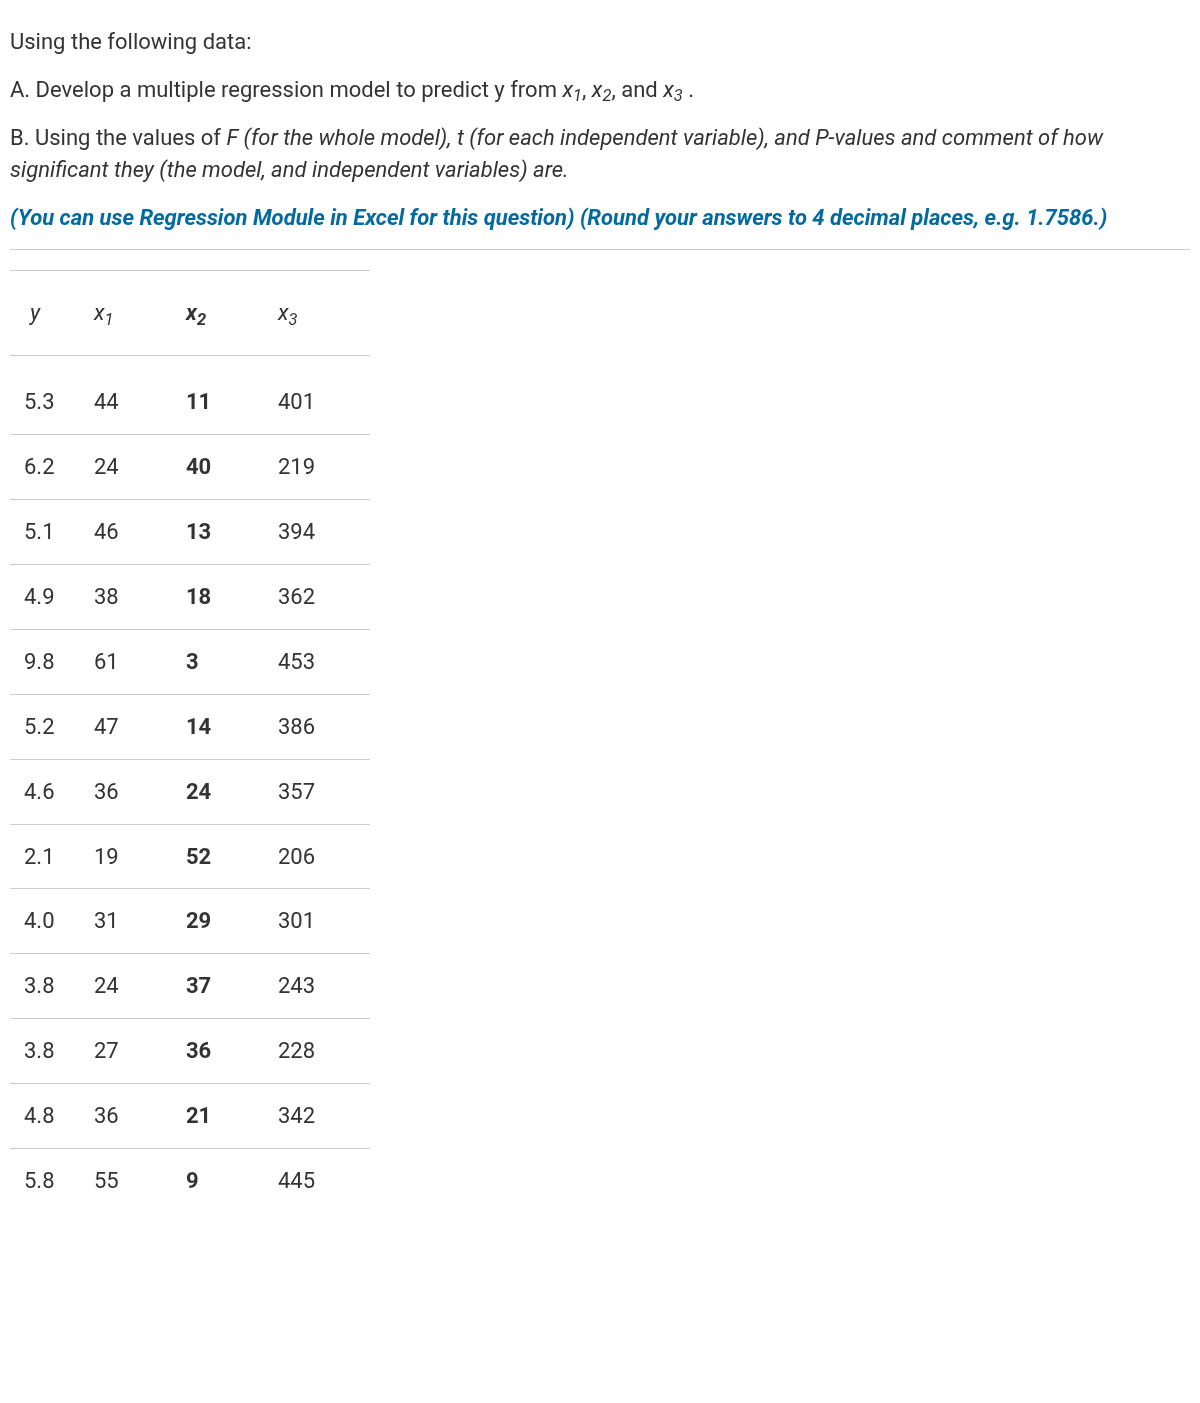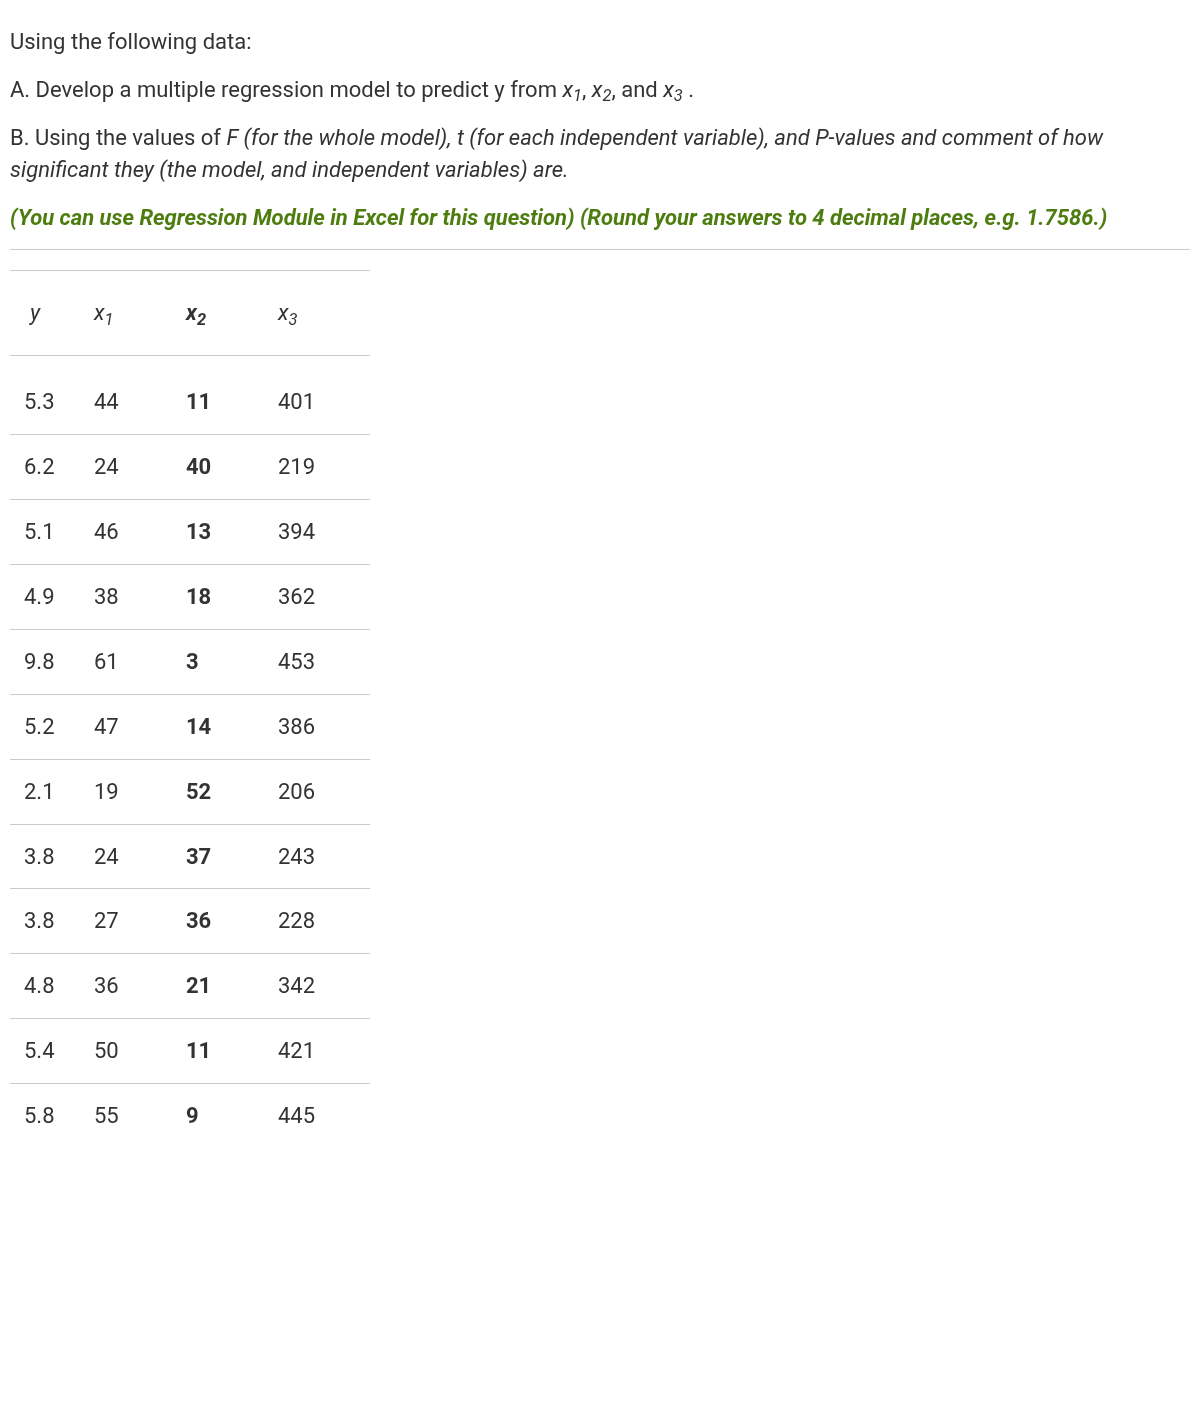--- a/index.html
+++ b/index.html
@@ -13,21 +13,21 @@
     }
     p {
       margin: 16px 0;
     }
     .italic {
       font-style: italic;
     }
     .red-italic {
       font-style: italic;
       font-weight: 700;
-      color: #4d7c0f;
+      color: #0369a1;
     }
     .sub {
       font-size: 0.75em;
       position: relative;
       bottom: -0.25em;
     }
     table {
       border-collapse: collapse;
       margin-top: 20px;
     }
@@ -118,50 +118,56 @@
           <td class="col-x2">3</td>
           <td class="col-x3">453</td>
         </tr>
         <tr>
           <td class="col-y">5.2</td>
           <td class="col-x1">47</td>
           <td class="col-x2">14</td>
           <td class="col-x3">386</td>
         </tr>
         <tr>
+          <td class="col-y">4.6</td>
+          <td class="col-x1">36</td>
+          <td class="col-x2">24</td>
+          <td class="col-x3">357</td>
+        </tr>
+        <tr>
           <td class="col-y">2.1</td>
           <td class="col-x1">19</td>
           <td class="col-x2">52</td>
           <td class="col-x3">206</td>
+        </tr>
+        <tr>
+          <td class="col-y">4.0</td>
+          <td class="col-x1">31</td>
+          <td class="col-x2">29</td>
+          <td class="col-x3">301</td>
         </tr>
         <tr>
           <td class="col-y">3.8</td>
           <td class="col-x1">24</td>
           <td class="col-x2">37</td>
           <td class="col-x3">243</td>
         </tr>
         <tr>
           <td class="col-y">3.8</td>
           <td class="col-x1">27</td>
           <td class="col-x2">36</td>
           <td class="col-x3">228</td>
         </tr>
         <tr>
           <td class="col-y">4.8</td>
           <td class="col-x1">36</td>
           <td class="col-x2">21</td>
           <td class="col-x3">342</td>
         </tr>
         <tr>
-          <td class="col-y">5.4</td>
-          <td class="col-x1">50</td>
-          <td class="col-x2">11</td>
-          <td class="col-x3">421</td>
-        </tr>
-        <tr>
           <td class="col-y">5.8</td>
           <td class="col-x1">55</td>
           <td class="col-x2">9</td>
           <td class="col-x3">445</td>
         </tr>
       </tbody>
 </table>
 </div>
 
 </body></html>

